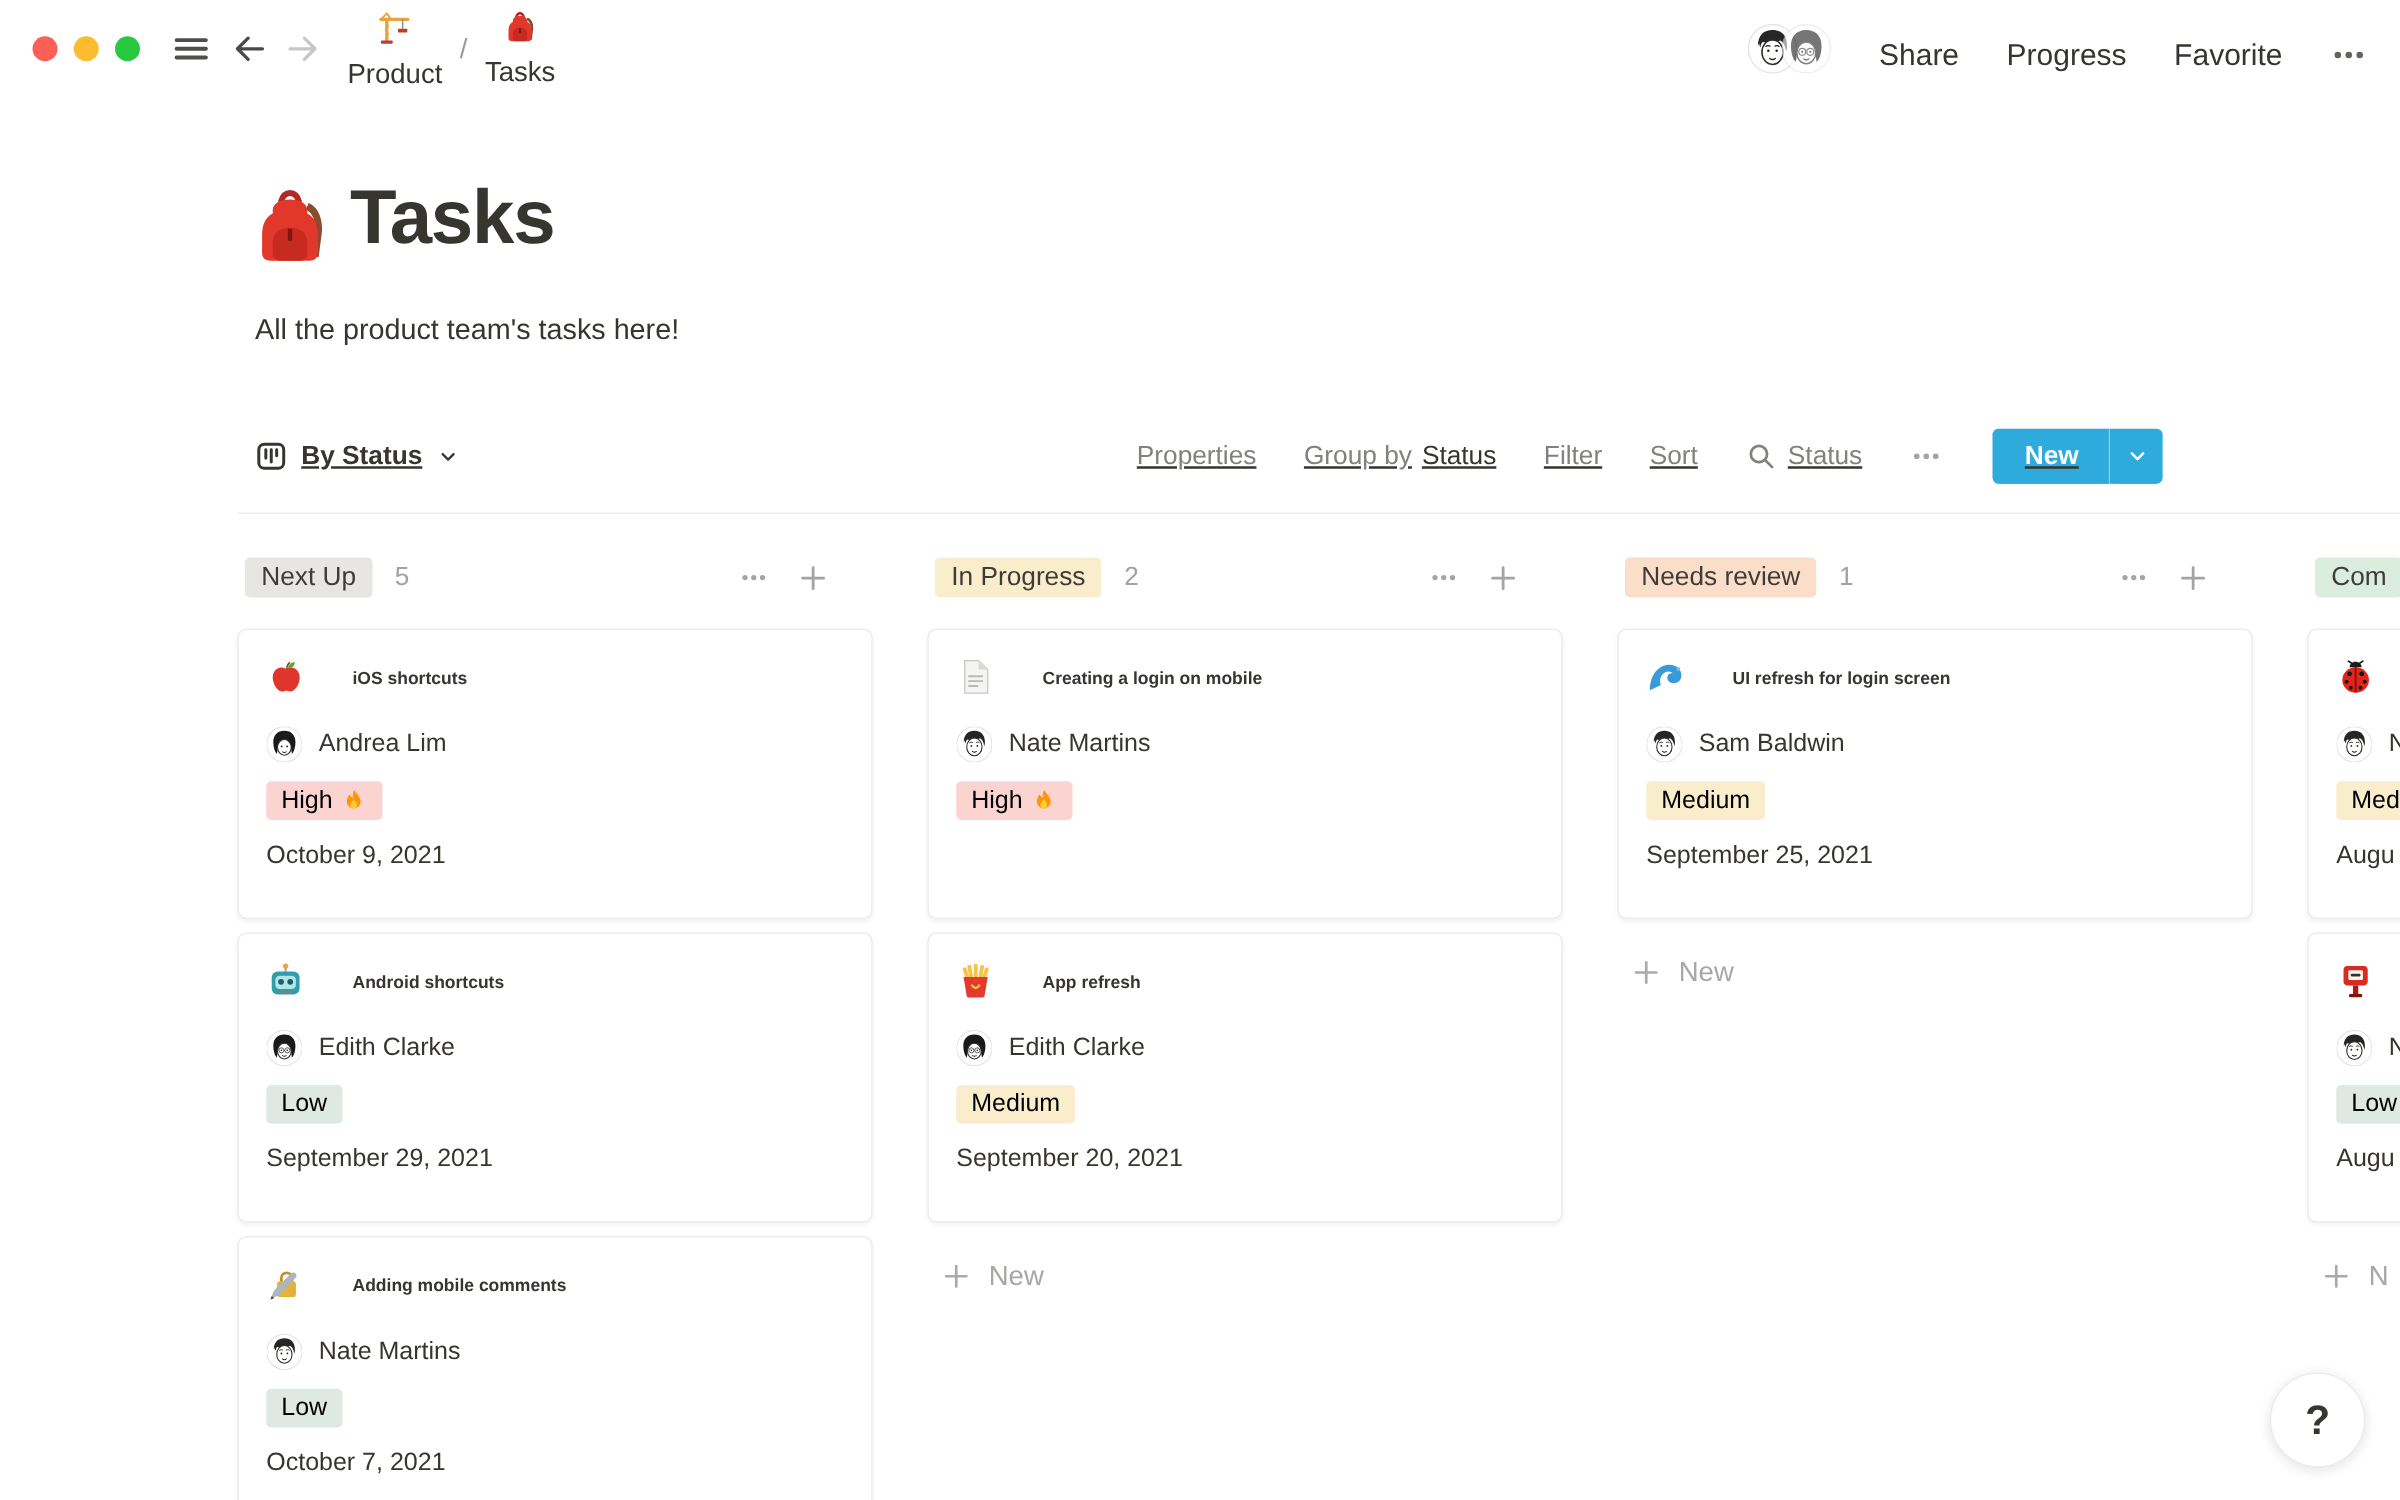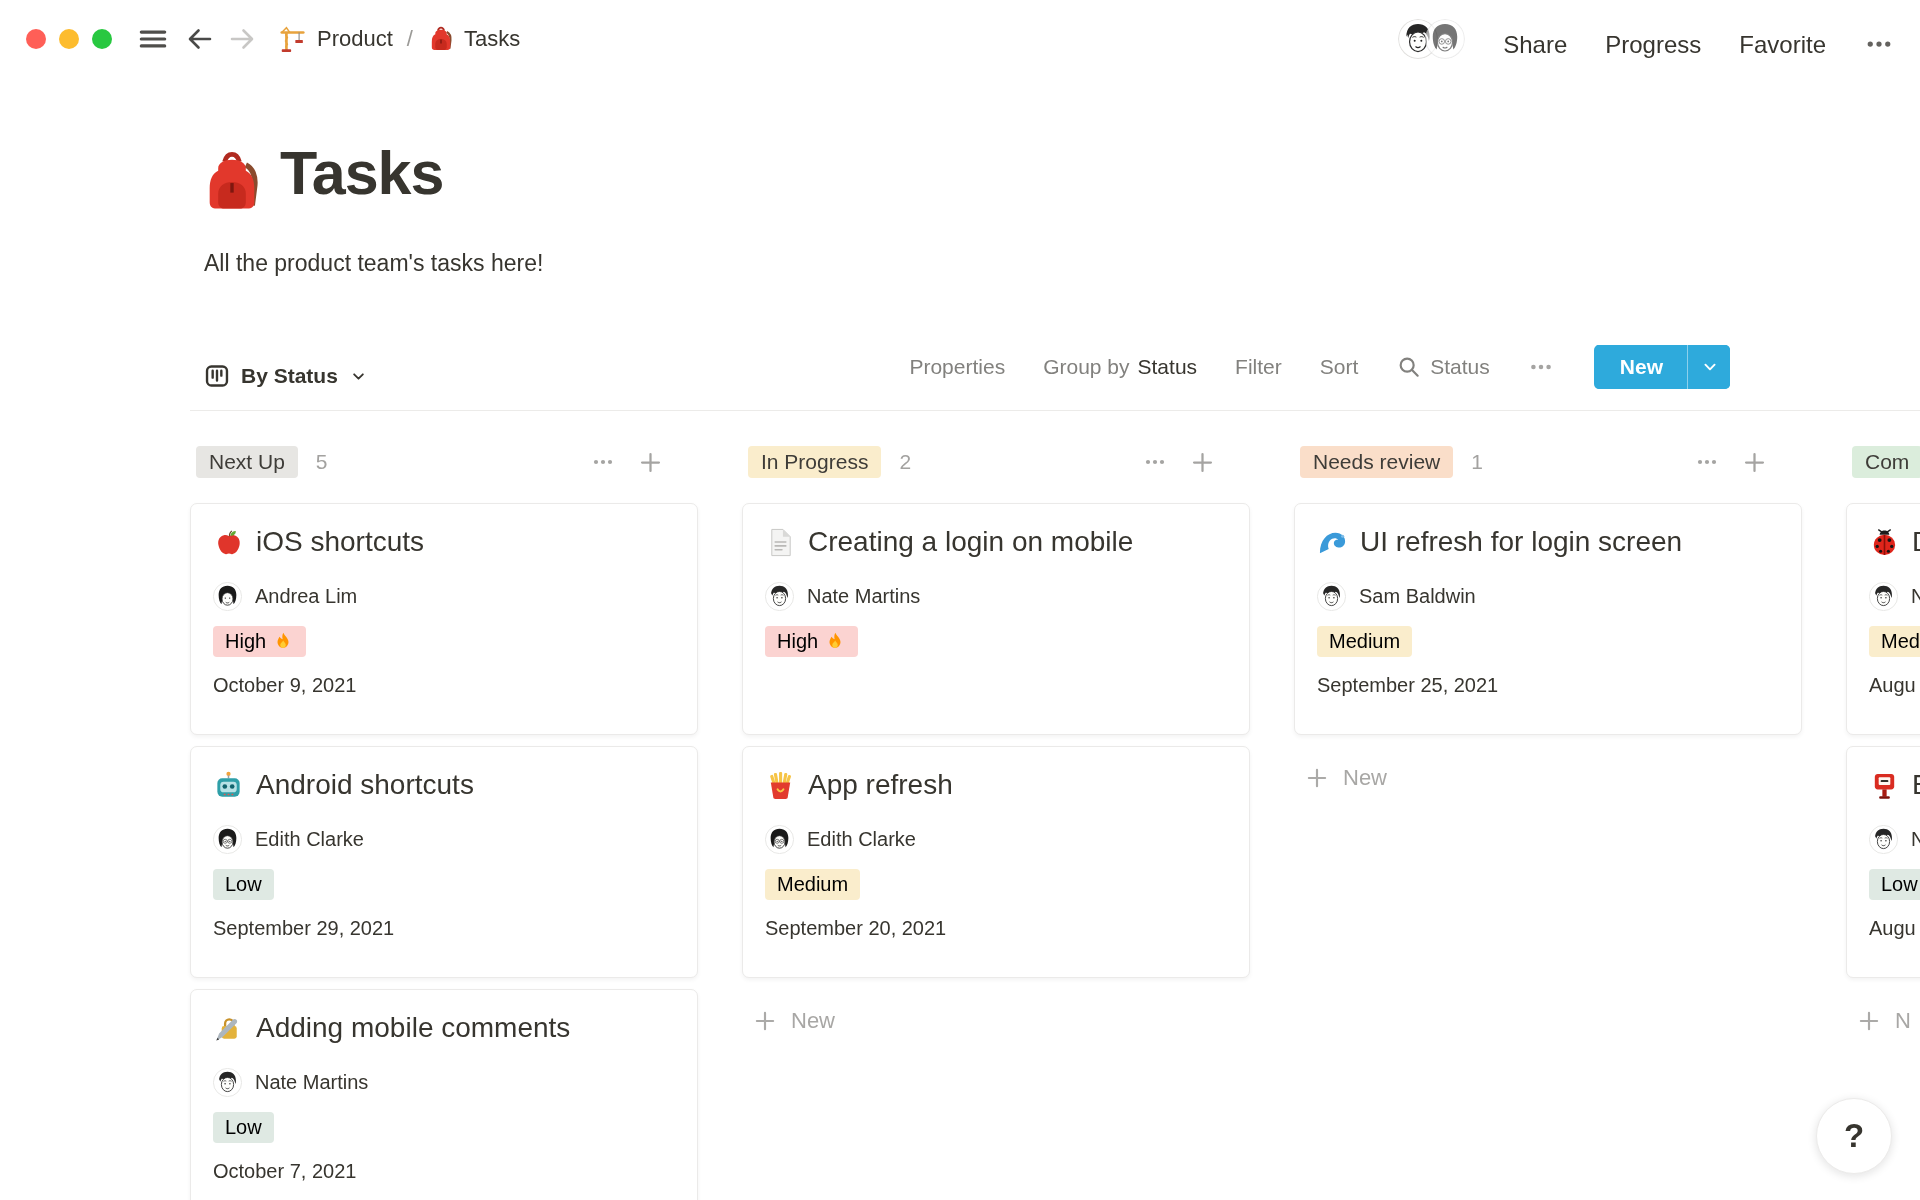--- a/index.html
+++ b/index.html
@@ -15,38 +15,38 @@
   .topbar{position:absolute;top:0;left:0;width:100%;height:78px;display:flex;align-items:center;
     padding:0 26px;box-sizing:border-box;}
   .lights{display:flex;gap:13px;align-items:center;}
   .light{width:20px;height:20px;border-radius:50%;display:inline-block;}
   .l-red{background:#FF5F57;}.l-yellow{background:#FDBC2E;}.l-green{background:#28C840;}
   .tb-icon{background:none;border:none;padding:0;cursor:pointer;display:flex;align-items:center;}
   .menu-btn{margin-left:24px;color:#4F4E4B;}
   .back-btn{margin-left:14px;color:#4A4A48;}
   .fwd-btn{margin-left:10px;color:#C8C7C5;}
   .breadcrumb{display:flex;align-items:center;margin-left:20px;font-size:22px;gap:12px;}
-  .crumb{display:flex;align-items:center;gap:9px;cursor:pointer;}
+  .crumb{display:flex;align-items:center;gap:9px;cursor:pointer;flex-direction:column;}
   .crumb-sep{color:#9B9A97;padding:0 2px;}
   .tb-spacer{flex:1;}
   .tb-right{display:flex;align-items:flex-end;gap:38px;font-size:24px;}
   .avatar-stack{display:flex;align-items:center;}
   .avatar-stack .av{width:40px;height:40px;border-radius:50%;}
   .avatar-stack .av+.av{margin-left:-13px;}
   .av-dim{filter:grayscale(1);opacity:.6;}
   .tb-link{background:none;border:none;font:inherit;color:#37352F;cursor:pointer;padding:0;}
   .tb-dots{color:#64625F;}
 
   
   .page-icon{position:absolute;left:198px;top:148px;width:68px;height:68px;cursor:pointer;}
   .page-title{position:absolute;left:280px;top:138px;font-size:61px;font-weight:700;letter-spacing:-1px;margin:0;}
   .page-desc{position:absolute;left:204px;top:250px;font-size:23px;margin:0;}
 
   
-  .view-toolbar{position:absolute;left:190px;top:341px;width:1540px;height:48px;display:flex;align-items:flex-end;box-sizing:border-box;}
+  .view-toolbar{position:absolute;left:190px;top:341px;width:1540px;height:48px;display:flex;align-items:center;box-sizing:border-box;text-decoration:underline;}
   .view-switcher{display:flex;align-items:center;gap:11px;font-size:21px;font-weight:700;color:#37352F;padding-left:14px;cursor:pointer;}
   .vt-spacer{flex:1;}
   .vt-menu{display:flex;align-items:center;gap:38px;font-size:21px;color:#82817E;}
   .vt-item{background:none;border:none;font:inherit;color:#82817E;cursor:pointer;padding:0;display:flex;align-items:center;gap:8px;}
   .vt-dark{color:#37352F;}
   .new-btn{display:flex;align-items:stretch;height:44px;border-radius:5px;overflow:hidden;background:#2EAADC;color:#fff;
     border:none;padding:0;font:inherit;cursor:pointer;margin-left:2px;}
   .new-main{padding:0 24px;display:flex;align-items:center;font-size:21px;font-weight:700;}
   .new-divider{width:1px;background:rgba(255,255,255,.45);}
   .new-caret{width:40px;display:flex;align-items:center;justify-content:center;}
@@ -58,21 +58,21 @@
   .col-header{display:flex;align-items:center;height:38px;padding:0 34px 0 6px;}
   .col-badge{display:inline-block;padding:4px 13px;border-radius:4px;font-size:21px;color:#3E3C38;cursor:pointer;white-space:nowrap;}
   .col-count{margin-left:18px;color:#A3A2A0;font-size:21px;}
   .col-head-icons{margin-left:auto;display:flex;align-items:center;gap:22px;color:#A5A4A2;}
   .col-head-icons button{background:none;border:none;padding:0;color:#A5A4A2;cursor:pointer;display:flex;}
   .cards{margin-top:22px;display:flex;flex-direction:column;gap:11px;}
   .card{background:#fff;border:1px solid #EBEAE9;border-radius:7px;box-shadow:0 2px 4px rgba(15,15,15,.05);
     padding:22px 22px;box-sizing:border-box;height:232px;cursor:pointer;overflow:hidden;}
   .card-title-row{display:flex;align-items:center;gap:12px;}
   .card-title-row .ci{width:31px;height:31px;flex:none;}
-  .card-title{font-size:28px;font-weight:400;white-space:nowrap;}
+  .card-title{font-size:14px;font-weight:700;white-space:nowrap;margin-left:26px;}
   .card-assignee{margin-top:24px;display:flex;align-items:center;gap:13px;font-size:20px;}
   .card-assignee .av{width:29px;height:29px;flex:none;}
   .badge-row{margin-top:15px;}
   .badge{display:inline-flex;align-items:center;gap:6px;padding:4px 12px;border-radius:4px;font-size:20px;color:#000000;white-space:nowrap;}
   .badge .flame{width:22px;height:22px;}
   .card-date{margin-top:17px;font-size:20px;white-space:nowrap;}
   .b-gray{background:#E7E6E3;}
   .b-yellow{background:#FAEDCC;}
   .b-peach{background:#FADEC9;}
   .b-green{background:#DBEDDC;}

